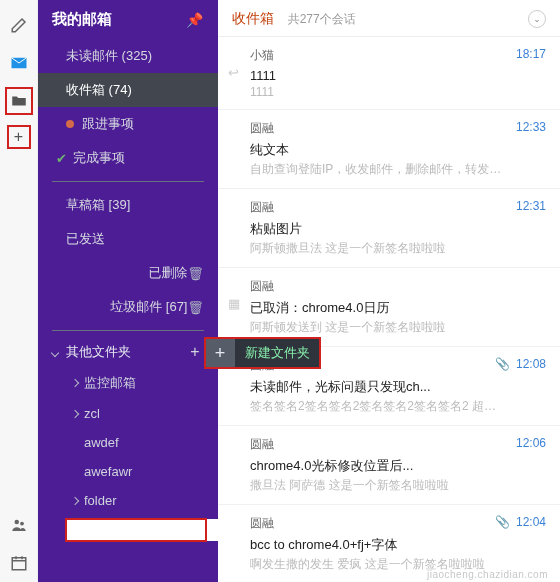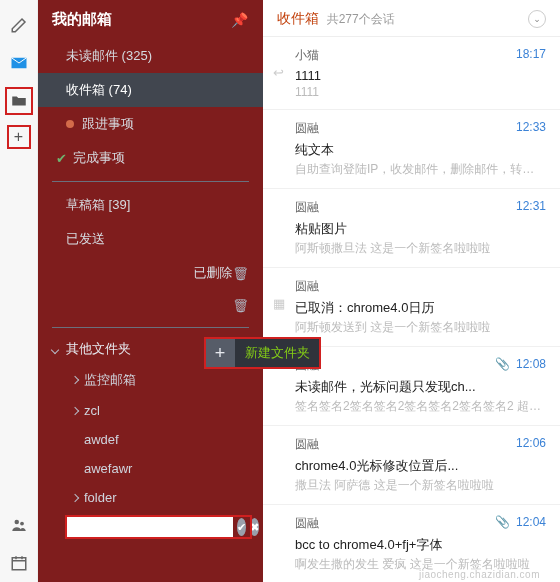--- a/index.html
+++ b/index.html
@@ -3,21 +3,21 @@
 <meta charset="utf-8">
 <style>
 *{box-sizing:border-box;margin:0;padding:0;font-family:"Microsoft YaHei","PingFang SC",sans-serif}
 body{width:560px;height:582px;overflow:hidden;background:#fff;display:flex}
 .iconbar{width:38px;background:#f7f7f7;border-right:1px solid #eee;display:flex;flex-direction:column;align-items:center;padding-top:6px}
 .iconbar .ic{width:26px;height:26px;margin:6px 0;display:flex;align-items:center;justify-content:center;cursor:pointer;color:#666}
 .iconbar .ic svg{width:18px;height:18px}
 .iconbar .mail-active{color:#1f91e6}
 .iconbar .folder-active{color:#555}
 .hl-red{outline:2px solid #d02020;outline-offset:-1px}
-.sidebar{width:225px;background:#7f1d1d;color:#d6dae0;position:relative;display:flex;flex-direction:column;font-size:13px}
+.sidebar{width:180px;background:#4c1d95;color:#d6dae0;position:relative;display:flex;flex-direction:column;font-size:13px}
 .sidebar::-webkit-scrollbar{width:6px}
 .sb-inner{flex:1;overflow-y:auto}
 .sb-head{display:flex;align-items:center;justify-content:space-between;padding:10px 14px;color:#fff;font-size:15px;font-weight:bold}
 .pin{color:#aeb6c2;font-size:14px}
 .sb-item{padding:8px 14px 8px 28px;display:flex;align-items:center;cursor:pointer}
 .sb-item.sel{background:#41464f;color:#fff}
 .sb-item.trash{justify-content:flex-end;padding-right:14px}
 .dot{width:8px;height:8px;border-radius:50%;margin-right:8px}
 .dot.red{background:#d36b4a}
 .sep{height:1px;background:#6a707d;margin:6px 14px 0}
@@ -28,35 +28,35 @@
 .sub{padding:7px 14px 7px 34px;display:flex;align-items:center;cursor:pointer;font-size:13px;color:#cfd4dd}
 .sub .chev{margin-right:6px}
 .sub.plain{padding-left:46px}
 .folder-edit{margin:4px 12px 10px 28px;display:flex;align-items:center;gap:4px}
 .folder-edit input{flex:1;height:22px;border:none;padding:2px 6px;font-size:12px;background:#fff}
 .circ-btn{width:18px;height:18px;border-radius:50%;display:flex;align-items:center;justify-content:center;color:#fff;font-size:11px;cursor:pointer}
 .circ-ok{background:#9aa0ab}
 .circ-cancel{background:#9aa0ab}
 .tooltip-row{position:absolute;top:338px;left:205px;display:flex;align-items:center;z-index:5}
 .tooltip-plus{width:30px;height:30px;background:#565c68;color:#e6e9ef;display:flex;align-items:center;justify-content:center;font-size:18px;cursor:pointer}
-.tooltip-lbl{background:#2f333b;color:#84cc16;height:30px;padding:0 10px;display:flex;align-items:center;font-size:13px}
+.tooltip-lbl{background:#2f333b;color:#86efac;height:30px;padding:0 10px;display:flex;align-items:center;font-size:13px}
 .msglist{flex:1;background:#fff;display:flex;flex-direction:column;font-size:13px;overflow:hidden}
 .ml-head{display:flex;align-items:center;justify-content:space-between;padding:10px 14px 8px;border-bottom:1px solid #eee}
 .ml-title{font-size:14px;color:#c2410c}
-.ml-count{color:#999;font-size:12px;margin-left:4px}
+.ml-count{color:#999;font-size:12px;margin-left:10px}
 .ml-drop{width:18px;height:18px;border:1px solid #ccc;border-radius:50%;display:flex;align-items:center;justify-content:center;cursor:pointer;color:#888;font-size:9px}
 .ml-items{flex:1;overflow-y:auto}
 .msg{padding:10px 14px 10px 32px;border-bottom:1px solid #f0f0f0;position:relative;cursor:pointer}
 .msg .from{color:#666;font-size:12px;display:flex;justify-content:space-between}
 .msg .time{color:#3b82d6;font-size:12px}
 .msg .subj{color:#222;font-size:13px;margin:4px 0 2px;white-space:nowrap;overflow:hidden;text-overflow:ellipsis}
 .msg .prev{color:#bbb;font-size:12px;white-space:nowrap;overflow:hidden;text-overflow:ellipsis}
 .msg .ico-left{position:absolute;left:10px;top:28px;font-size:13px;color:#ccc}
 .msg .clip{color:#999;margin-right:6px}
-.watermark{position:absolute;right:20px;bottom:2px;font-size:10px;color:#c8c8c8;letter-spacing:.5px;pointer-events:none;text-align:right}
+.watermark{position:absolute;right:12px;bottom:2px;font-size:10px;color:#c8c8c8;letter-spacing:.5px;pointer-events:none;text-align:right}
 .trash-ic{color:#aeb6c2;font-size:13px}
 </style>
 </head>
 <body>
 
 <div class="iconbar">
   <div class="ic">
       <svg viewBox="0 0 24 24" fill="none" stroke="currentColor" stroke-width="2">
         <path d="M3 17v4h4L20 8l-4-4L3 17z"></path>
       </svg>
@@ -116,20 +116,21 @@
         <span>草稿箱 [39]</span>
       </div>
     <div class="sb-item">
         <span>已发送</span>
       </div>
     <div class="sb-item trash">
         <span>已删除</span>
         <span class="trash-ic">🗑</span>
       </div>
     <div class="sb-item trash">
+        <span>垃圾邮件 [67]</span>
         <span class="trash-ic">🗑</span>
       </div>
     <div class="sep"></div>
     <div class="sb-section">
       <span><span class="chev"></span><span>其他文件夹</span></span>
       <span class="plus-folder">+</span>
     </div>
     <div class="sub">
         <span class="chev right"></span>
         <span>监控邮箱</span>

